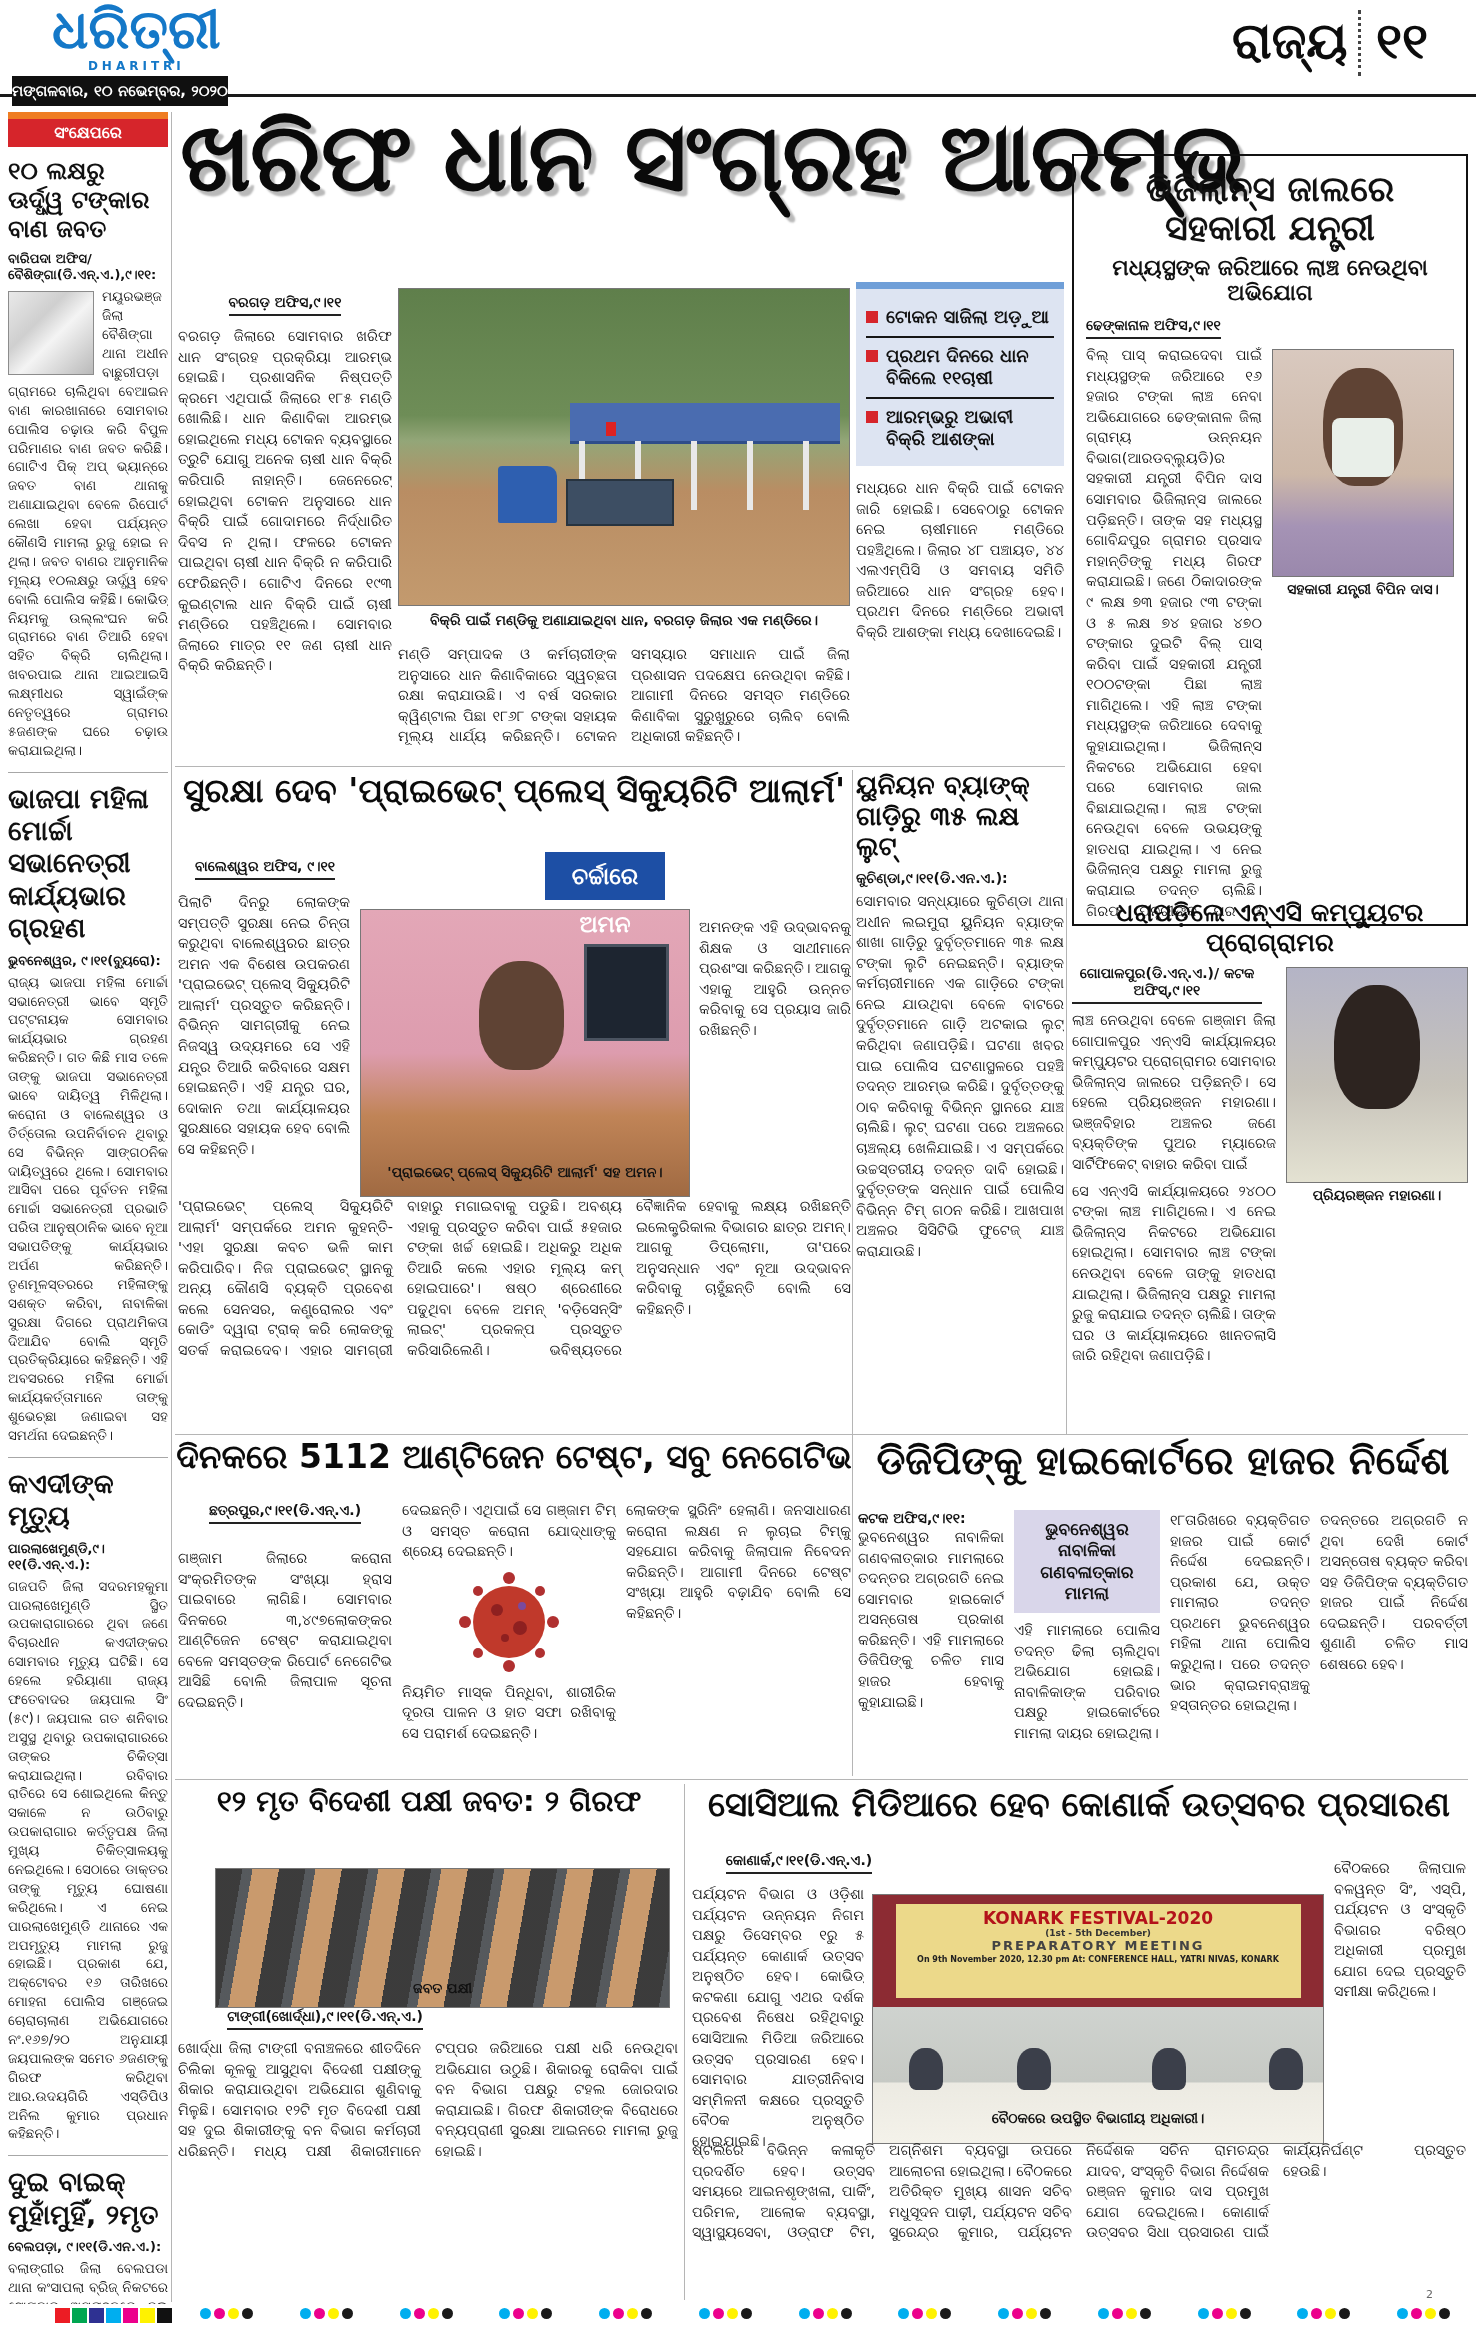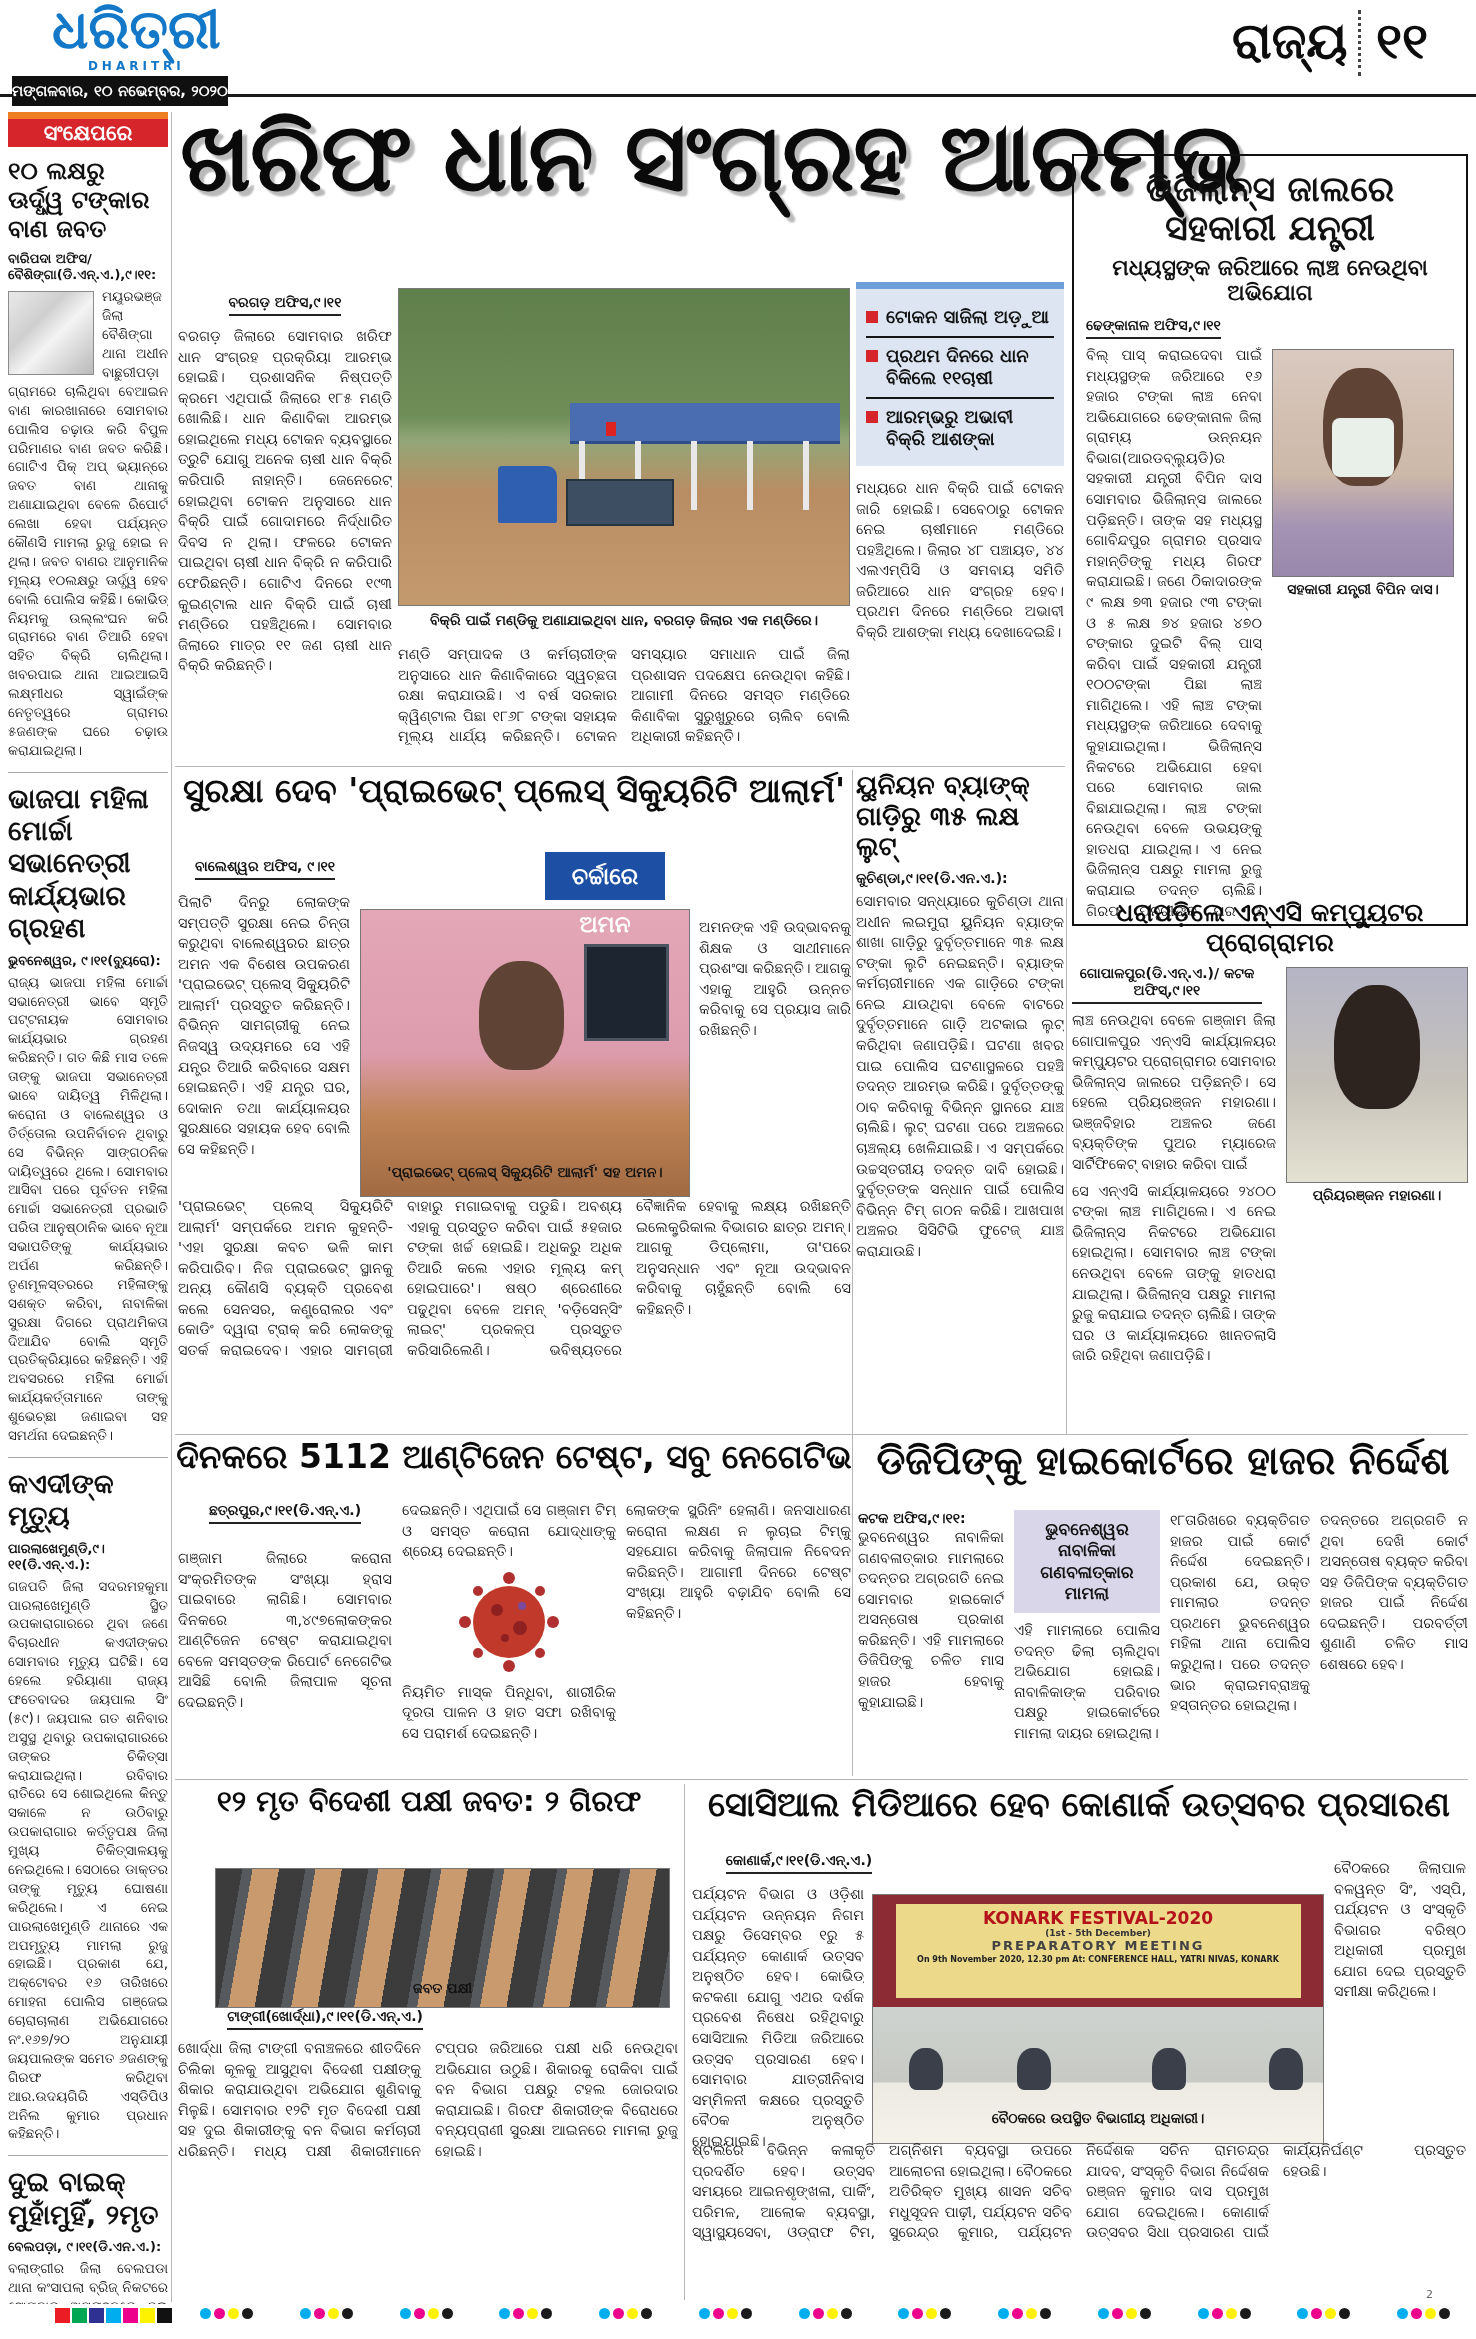--- a/index.html
+++ b/index.html
@@ -25,21 +25,21 @@
   .byline { font-weight: 700; font-size: 14px; }
   .byline-u { font-weight: 700; font-size: 14px; border-bottom: 2px solid #222; display: inline-block; padding-bottom: 3px; }
   .body-text { font-size: 14.5px; line-height: 1.42; text-align: justify; overflow: hidden; }
   .caption { font-weight: 700; font-size: 14px; text-align: center; }
   .hairline-v { width: 1px; background: #b5b5b5; }
   .hairline-h { height: 1px; background: #b5b5b5; }
 
   
   .sidebar { left: 8px; top: 112px; width: 160px; height: 2192px; overflow: hidden; }
   .brief-orange { height: 7px; background: var(--brief-orange, #ef7d22); }
-  .brief-red { height: 28px; background: var(--brief-red, #d6252b); color: #fff; font-weight: 800; font-size: 21px; text-align: center; line-height: 28px; }
+  .brief-red { height: 28px; background: var(--brief-red, #d6252b); color: #fff; font-weight: 800; font-size: 16px; text-align: center; line-height: 28px; }
   .sb-headline { font-size: 24px; font-weight: 800; line-height: 1.2; margin: 10px 0 8px; }
   .sb-headline.big { font-size: 27px; }
   .sb-byline { font-weight: 700; font-size: 13px; margin-bottom: 4px; }
   .sb-body { font-size: 13.5px; line-height: 1.4; text-align: justify; }
   .sb-divider { border: 0; border-top: 1px solid #a7a7a7; margin: 12px 0 4px; }
   .sb-photo { float: left; width: 86px; height: 84px; margin: 4px 8px 4px 0;
     background: linear-gradient(135deg,#e9e9e9 0%,#cfcfcf 35%,#f4f4f4 55%,#b9b9b9 100%); border: 1px solid #8c8c8c; }
 
   
   .lead-headline { text-align: center; font-size: 95px; font-weight: 800; color: #0a0a0a; letter-spacing: -1px;

